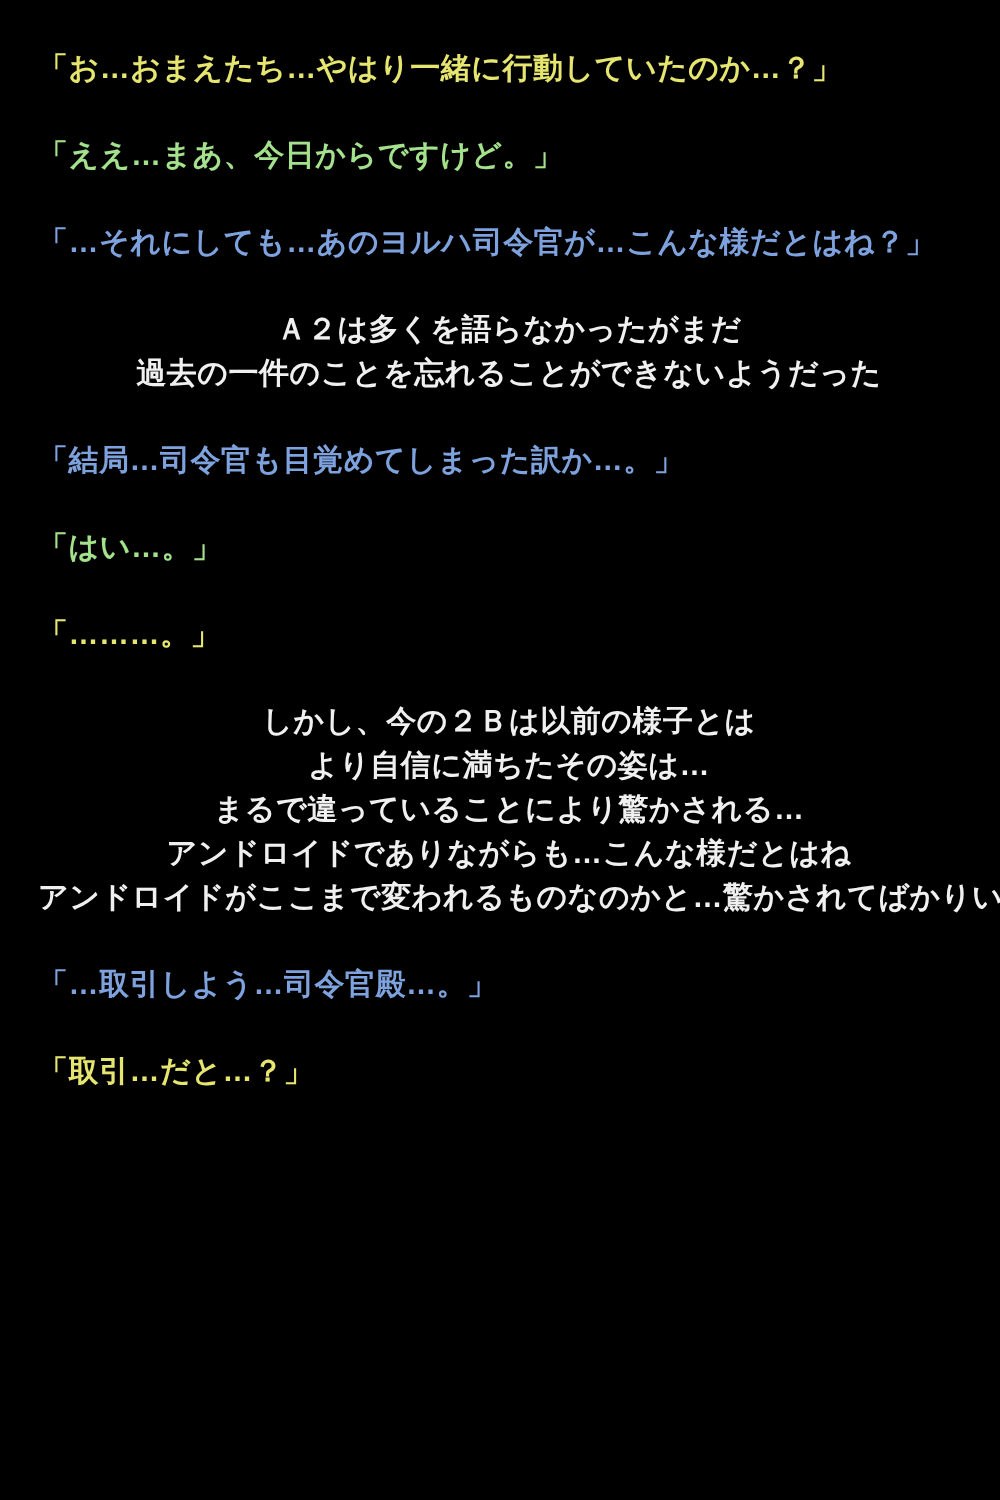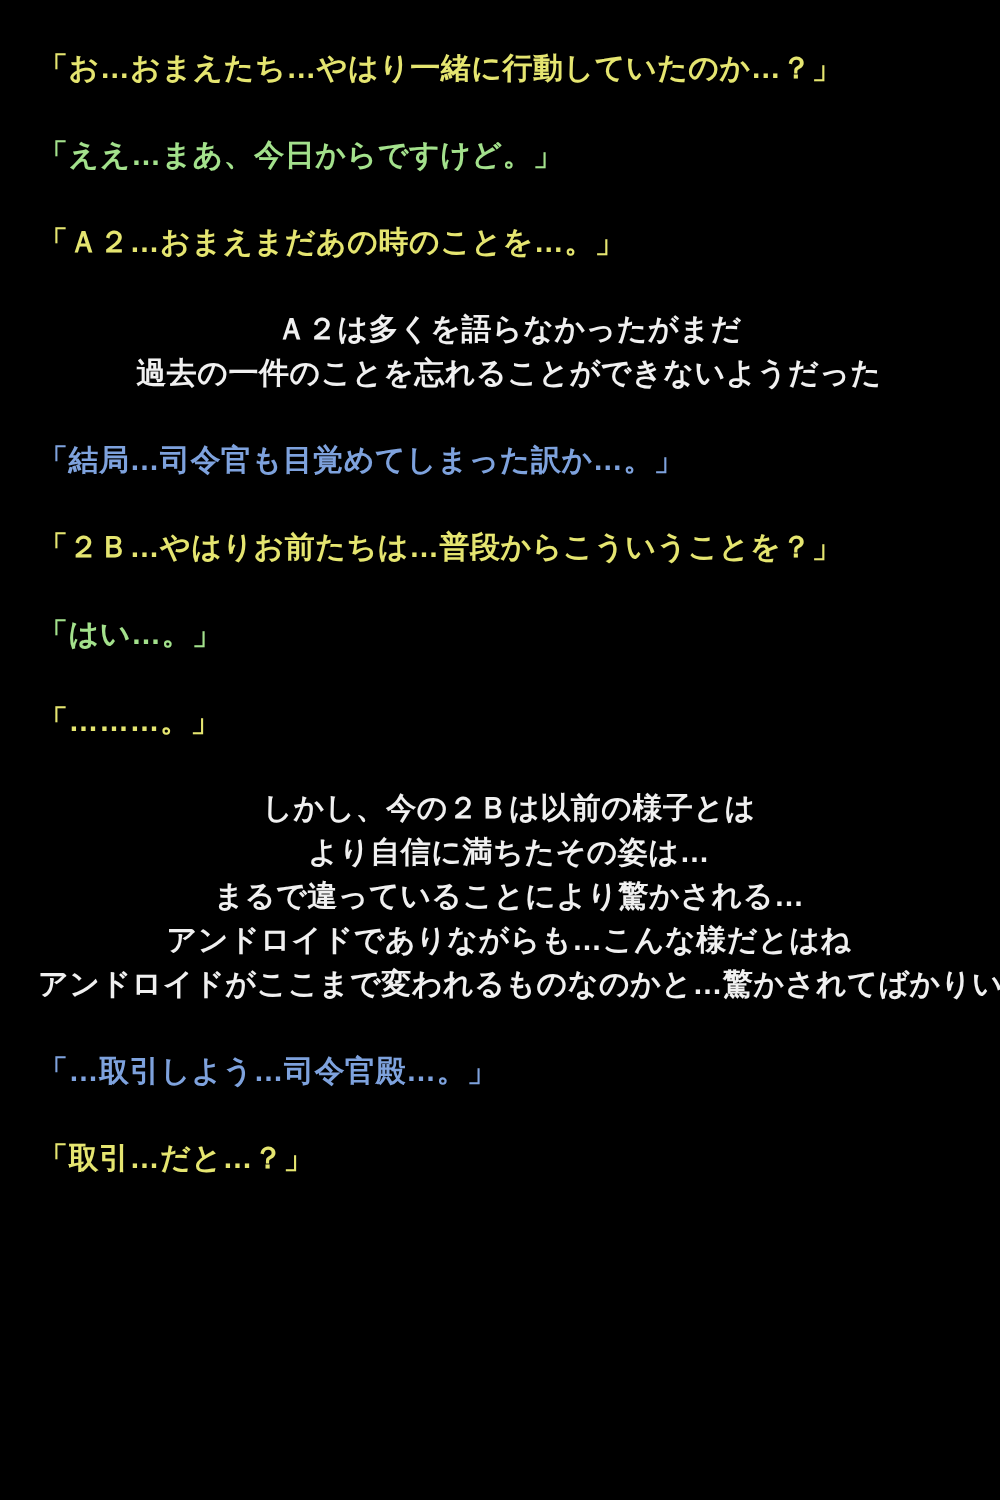--- a/index.html
+++ b/index.html
@@ -42,37 +42,34 @@
 <main class="story-page">
 
   <div class="block" data-color="yellow">
     <p class="line">「お…おまえたち…やはり一緒に行動していたのか…？」</p>
   </div>
 
   <div class="block" data-color="green">
     <p class="line">「ええ…まあ、今日からですけど。」</p>
   </div>
 
+  <div class="block" data-color="blue">
+    <p class="line">「…それにしても…あのヨルハ司令官が…こんな様だとはね？」</p>
+  </div>
 
-  <div class="block" data-color="yellow">
-    <p class="line">「Ａ２…おまえまだあの時のことを…。」</p>
-  </div>
 
   <div class="block" data-color="white">
     <p class="line">Ａ２は多くを語らなかったがまだ</p>
     <p class="line">過去の一件のことを忘れることができないようだった</p>
   </div>
 
   <div class="block" data-color="blue">
     <p class="line">「結局…司令官も目覚めてしまった訳か…。」</p>
   </div>
 
-  <div class="block" data-color="yellow">
-    <p class="line">「２Ｂ…やはりお前たちは…普段からこういうことを？」</p>
-  </div>
 
   <div class="block" data-color="green">
     <p class="line">「はい…。」</p>
   </div>
 
   <div class="block" data-color="yellow">
     <p class="line">「………。」</p>
   </div>
 
   <div class="block" data-color="white">

